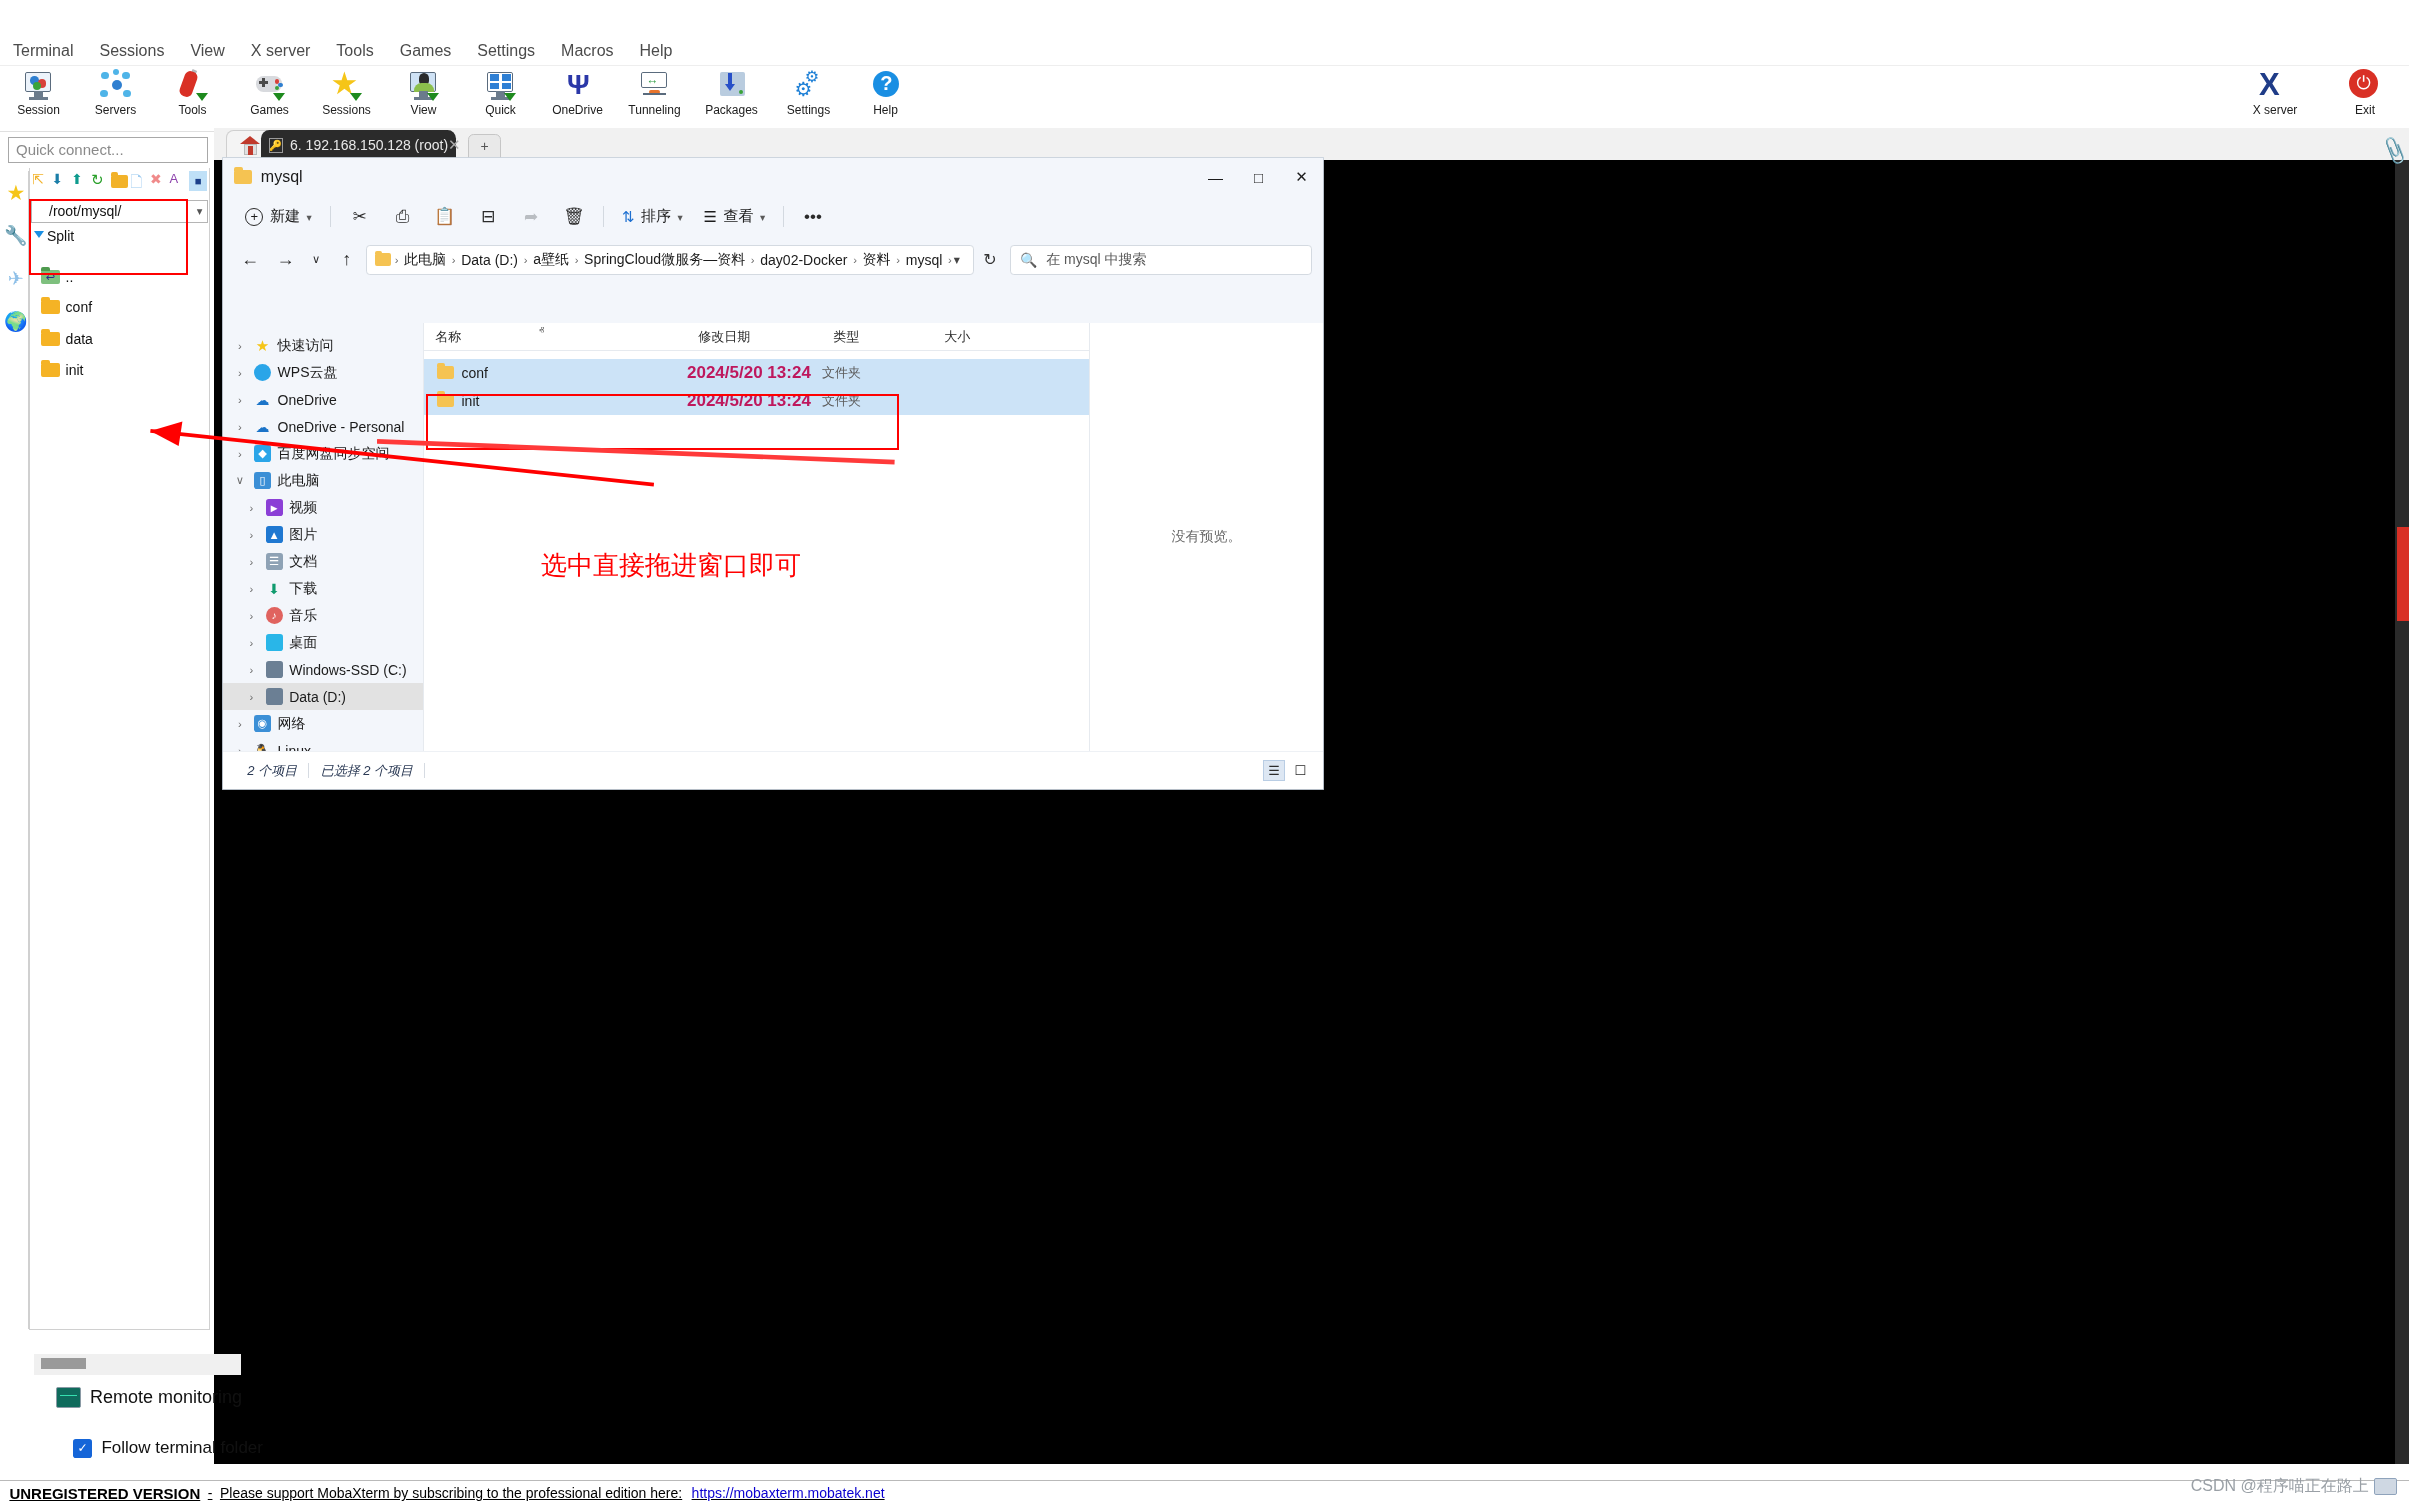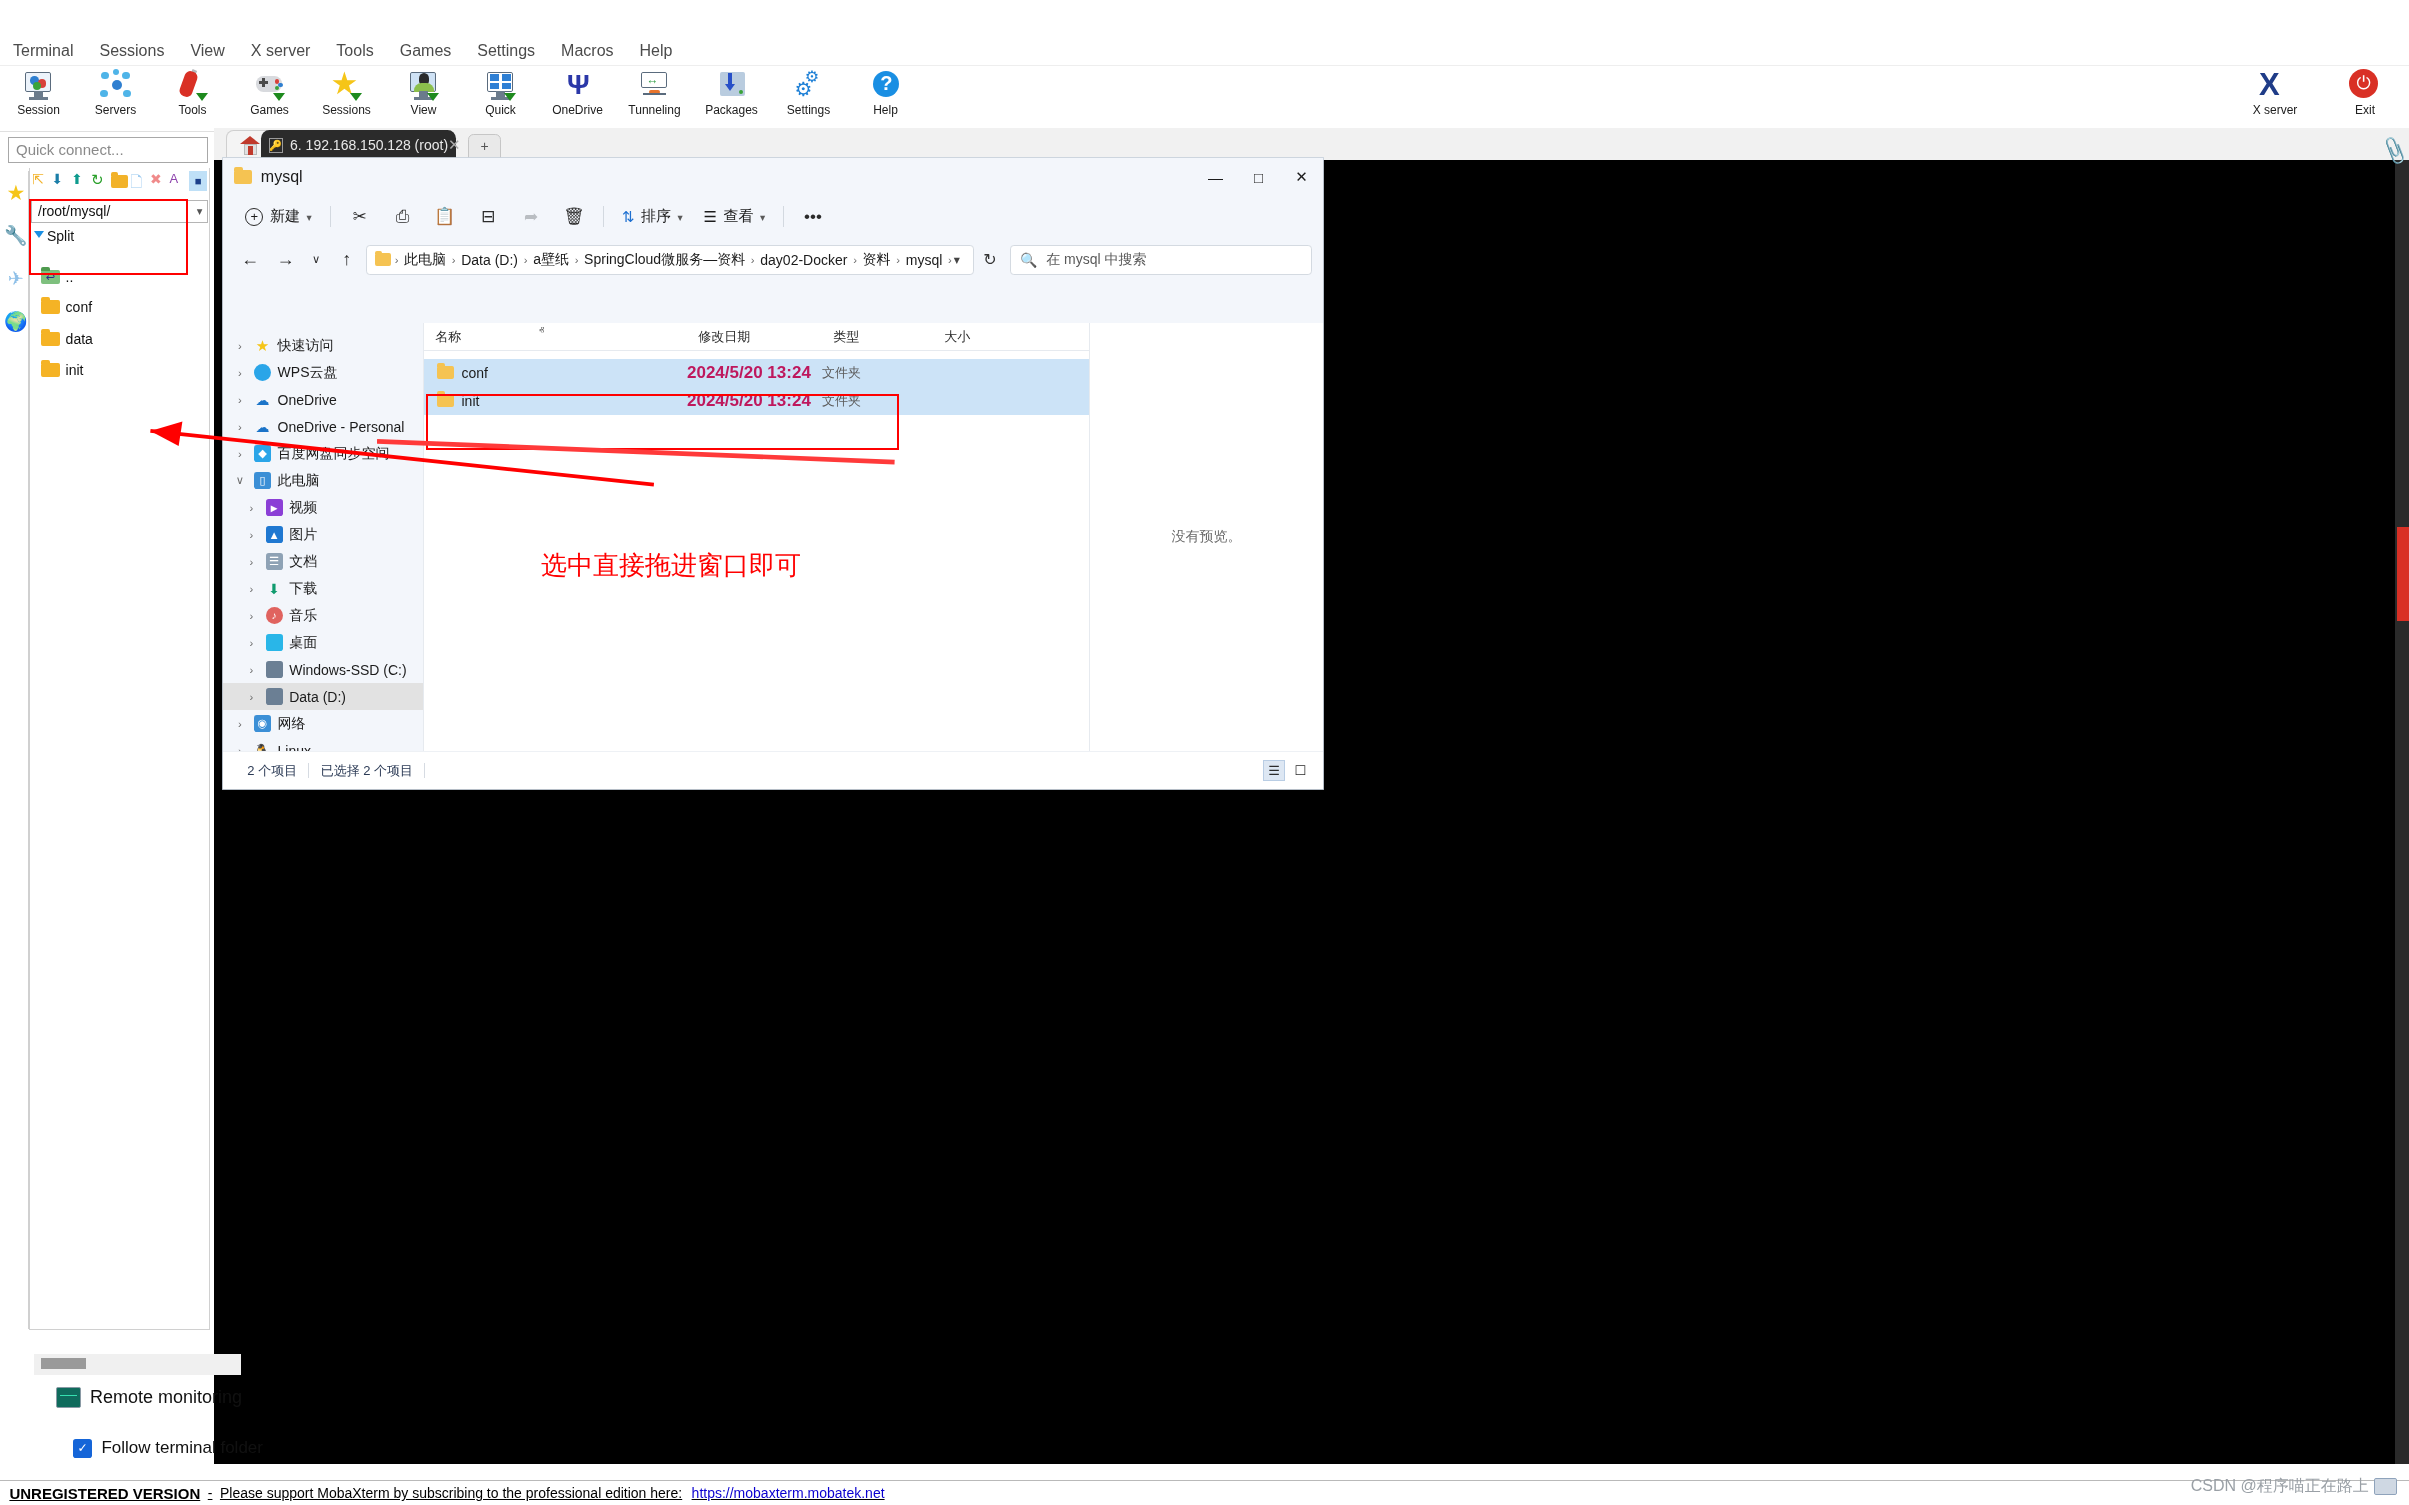--- a/index.html
+++ b/index.html
@@ -73,21 +73,21 @@
     position: absolute; left: 29px; top: 168px; width: 181px; height: 1162px;
     background: #ffffff; border: 0.9px solid #d0d0d0; border-top: none;
   }
   .sftp-toolbar { display: flex; align-items: center; height: 26px; padding: 1.9px 1.9px; gap: 1.9px; background:#fff;}
   .sft-btn { width: 20px; height: 20px; position: relative; }
   .folder-ico { width:17px;height:13px;background:#f2b229;border-radius:1.9px;position:relative; }
   .folder-ico:before{content:"";position:absolute;left:0;top:-2.8px;width:7.5px;height:3.8px;background:#f2b229;border-radius:1.9px 1.9px 0 0;}
   .path-combo {
     position: absolute; left: 31px; top: 200px; width: 177px; height: 22.6px;
     border: 0.9px solid #b5b5b5; background: #fff; font-size: 14px; color: #111;
-    padding-left: 6px; line-height: 21px; display: flex; align-items: center;
+    padding-left: 17px; line-height: 21px; display: flex; align-items: center;
   }
   .path-caret { margin-left: auto; margin-right: 4.7px; color: #555; font-size: 11.3px; }
   .tree-head { position: absolute; left: 47px; top: 228px; font-size: 14px; color: #111; }
   .tree-head-caret { position: absolute; left: 34px; top: 231px; width:0;height:0;
       border-left:5.6px solid transparent;border-right:5.6px solid transparent;border-top:7.5px solid #1a8fe3;}
   .sftp-row { position: absolute; left: 41px; display: flex; align-items: center; gap: 5.6px; font-size: 14px; color:#111; }
   .sftp-fold { width: 19px; height: 14px; background: #f5b325; border-radius: 1.9px; position: relative; }
   .sftp-fold:before{content:"";position:absolute;left:0;top:-2.8px;width:8.5px;height:3.8px;background:#f5b325;border-radius:1.9px 1.9px 0 0;}
   .sftp-up { width: 19px; height: 14px; background: #7ec07e; border-radius: 1.9px; position: relative; color:#2b2b8a; font-size:11.3px; text-align:center; line-height:14px;}
   .sftp-up:before{content:"";position:absolute;left:0;top:-2.8px;width:8.5px;height:3.8px;background:#4f9b4f;border-radius:1.9px 1.9px 0 0;}
@@ -177,21 +177,21 @@
   .lr-name { width: 263px; display:flex; align-items:center; gap:7.5px; padding-left: 13px;}
   .lr-fold { width:17px;height:13px;background:#f5c352;border-radius:1.9px;position:relative;}
   .lr-fold:before{content:"";position:absolute;left:0;top:-2.8px;width:7.5px;height:3.8px;background:#f5c352;border-radius:1.9px 1.9px 0 0;}
   .lr-date { width: 135px; color:#be185d; font-size:17px;font-weight:bold;}
   .lr-type { width: 111px; color:#5c5c5c; font-size:13px;}
   .lr-size { width: 75px; }
   .preview-pane { width: 234px; background:#fff; border-left:0.9px solid #e6eaef; display:flex;align-items:center;justify-content:center;}
   .preview-text { font-size: 14px; color:#6a6a6a; }
 
   .exp-status { position:absolute; left:0; top:593px; width:1100px; height:38px; background:#fff;
-                display:flex; align-items:center; padding-left: 13px; gap:0; border-top:0.9px solid #eef1f5;}
+                display:flex; align-items:center; padding-left: 13px; gap:0; border-top:0.9px solid #eef1f5;font-style:italic;}
   .st-item { font-size: 13px; color:#2b3a55; padding: 0 11.3px; }
   .st-div { width:0.9px; height:15px; background:#d6dbe2; }
   .view-toggles { margin-left:auto; display:flex; gap:3.8px; padding-right: 11.3px;}
   .vt { width: 22.6px; height:21px; display:flex;align-items:center;justify-content:center; font-size:13px; color:#2b2b2b; border:0.9px solid transparent;}
   .vt.active { background:#dde7f3; border:0.9px solid #b9cde4; }
 
   
   .red-box-list { position:absolute; left:426px; top:394px; width:473px; height:56px; border:2.8px solid #ff0000; pointer-events:none; }
   .anno-text { position:absolute; left:541px; top:548px; font-size:26px; color:#ff0000; font-weight: 500; }
   .arrow-svg { position:absolute; left:141px; top:414px; pointer-events:none; }

